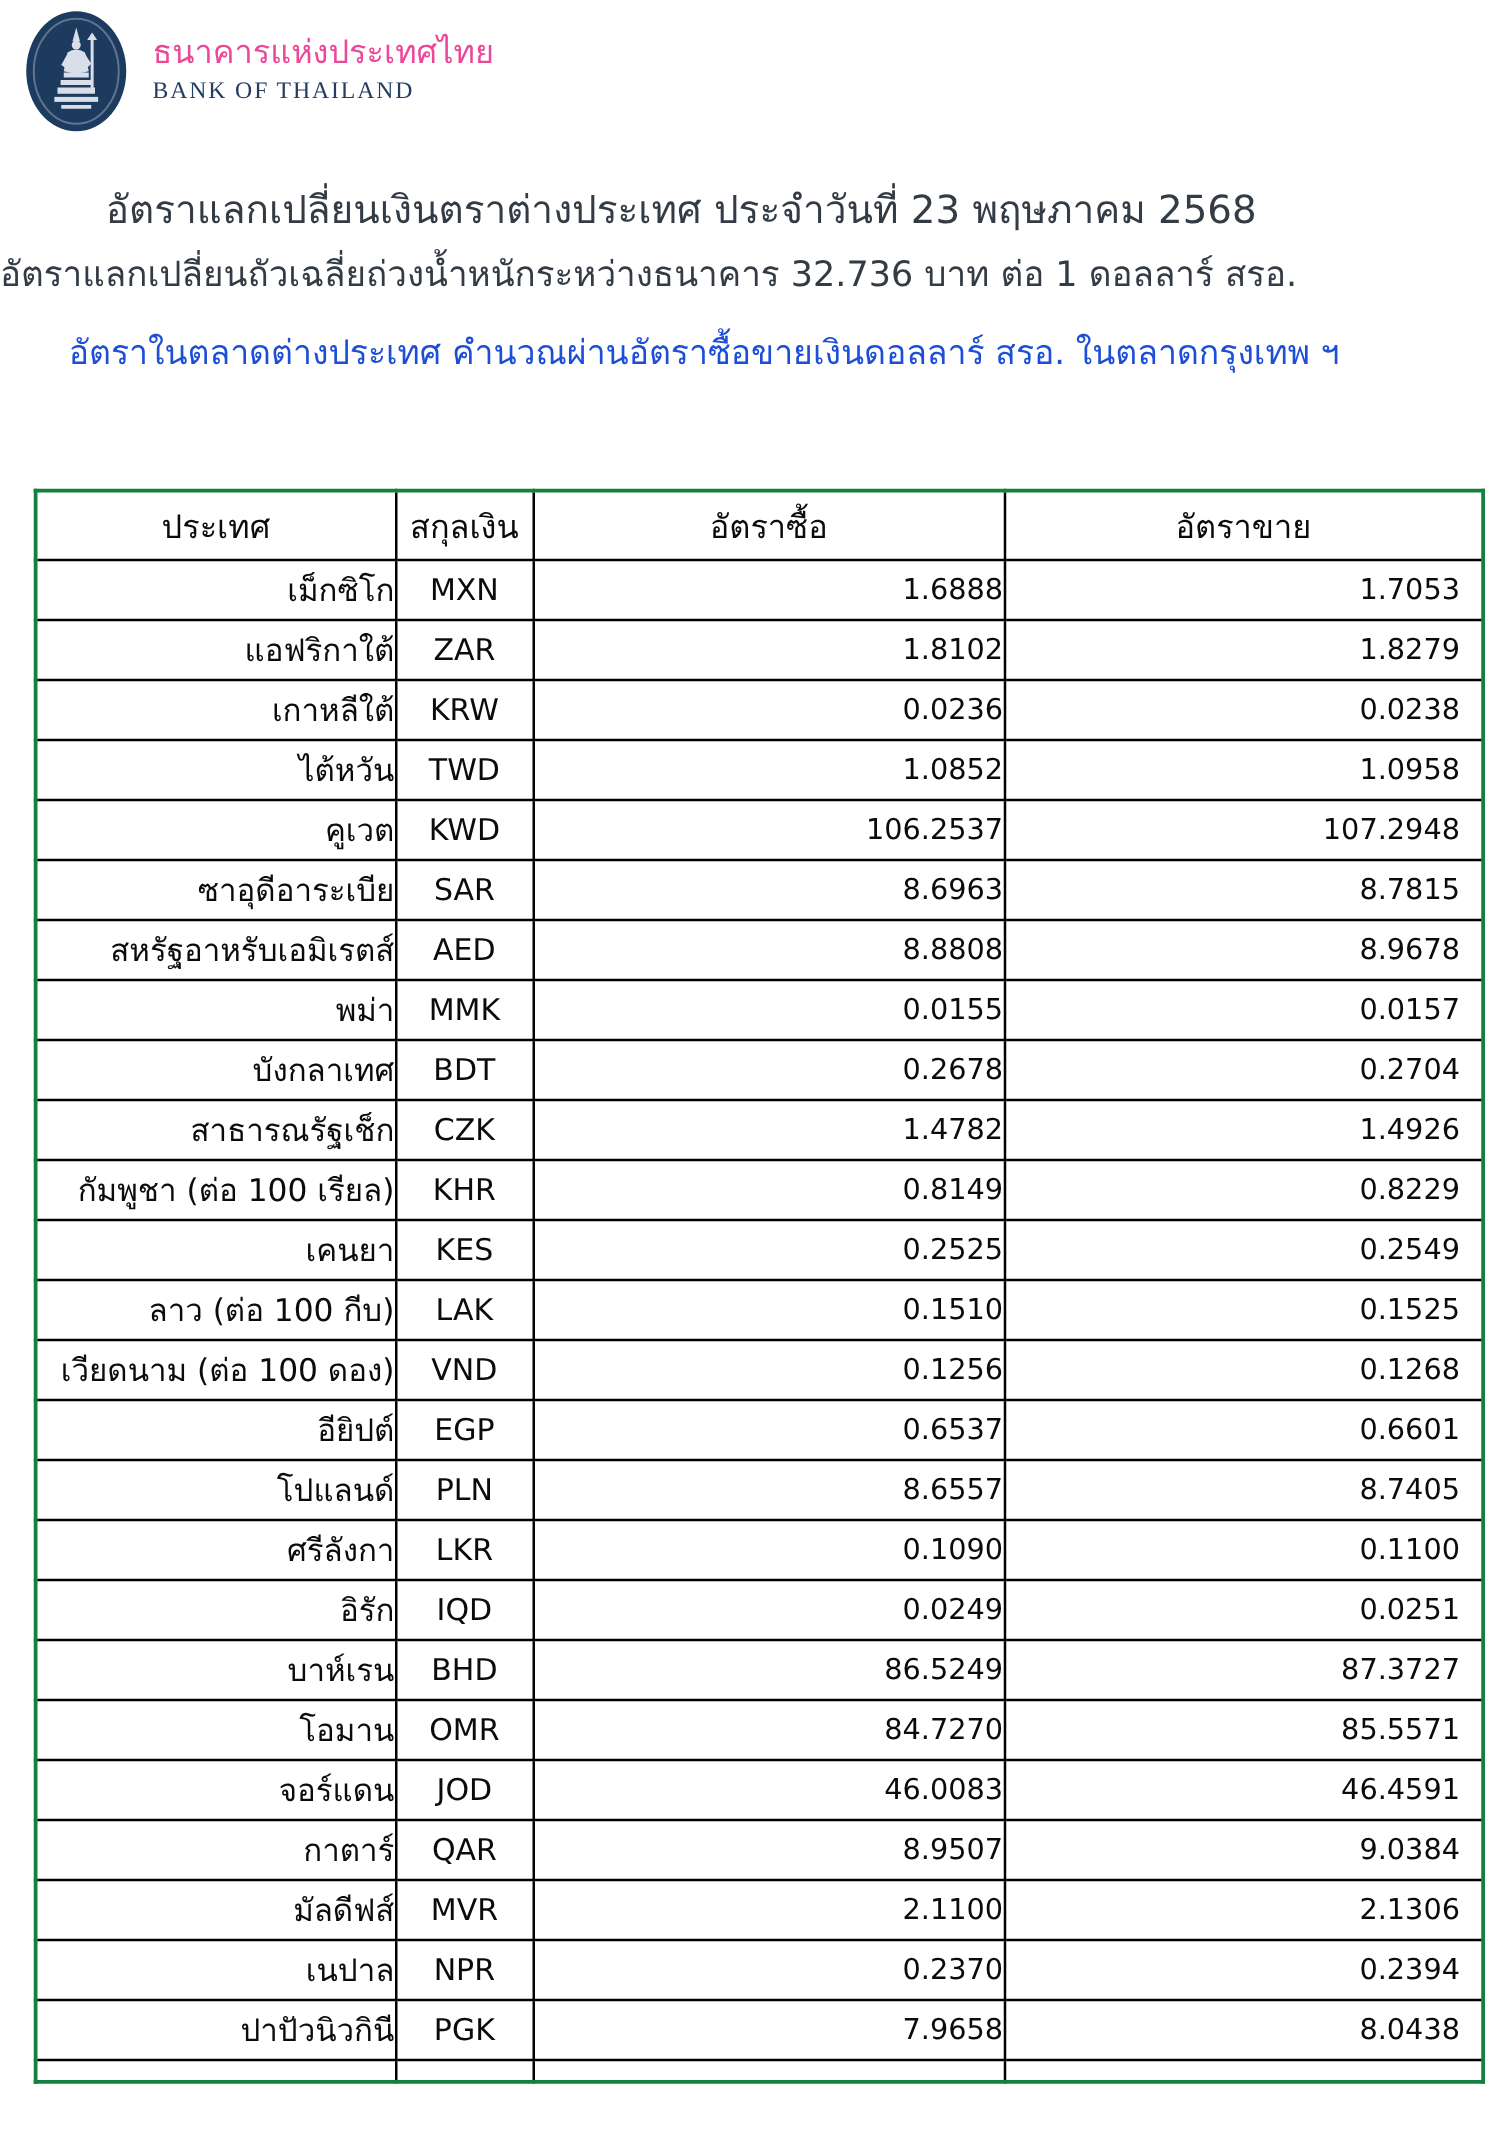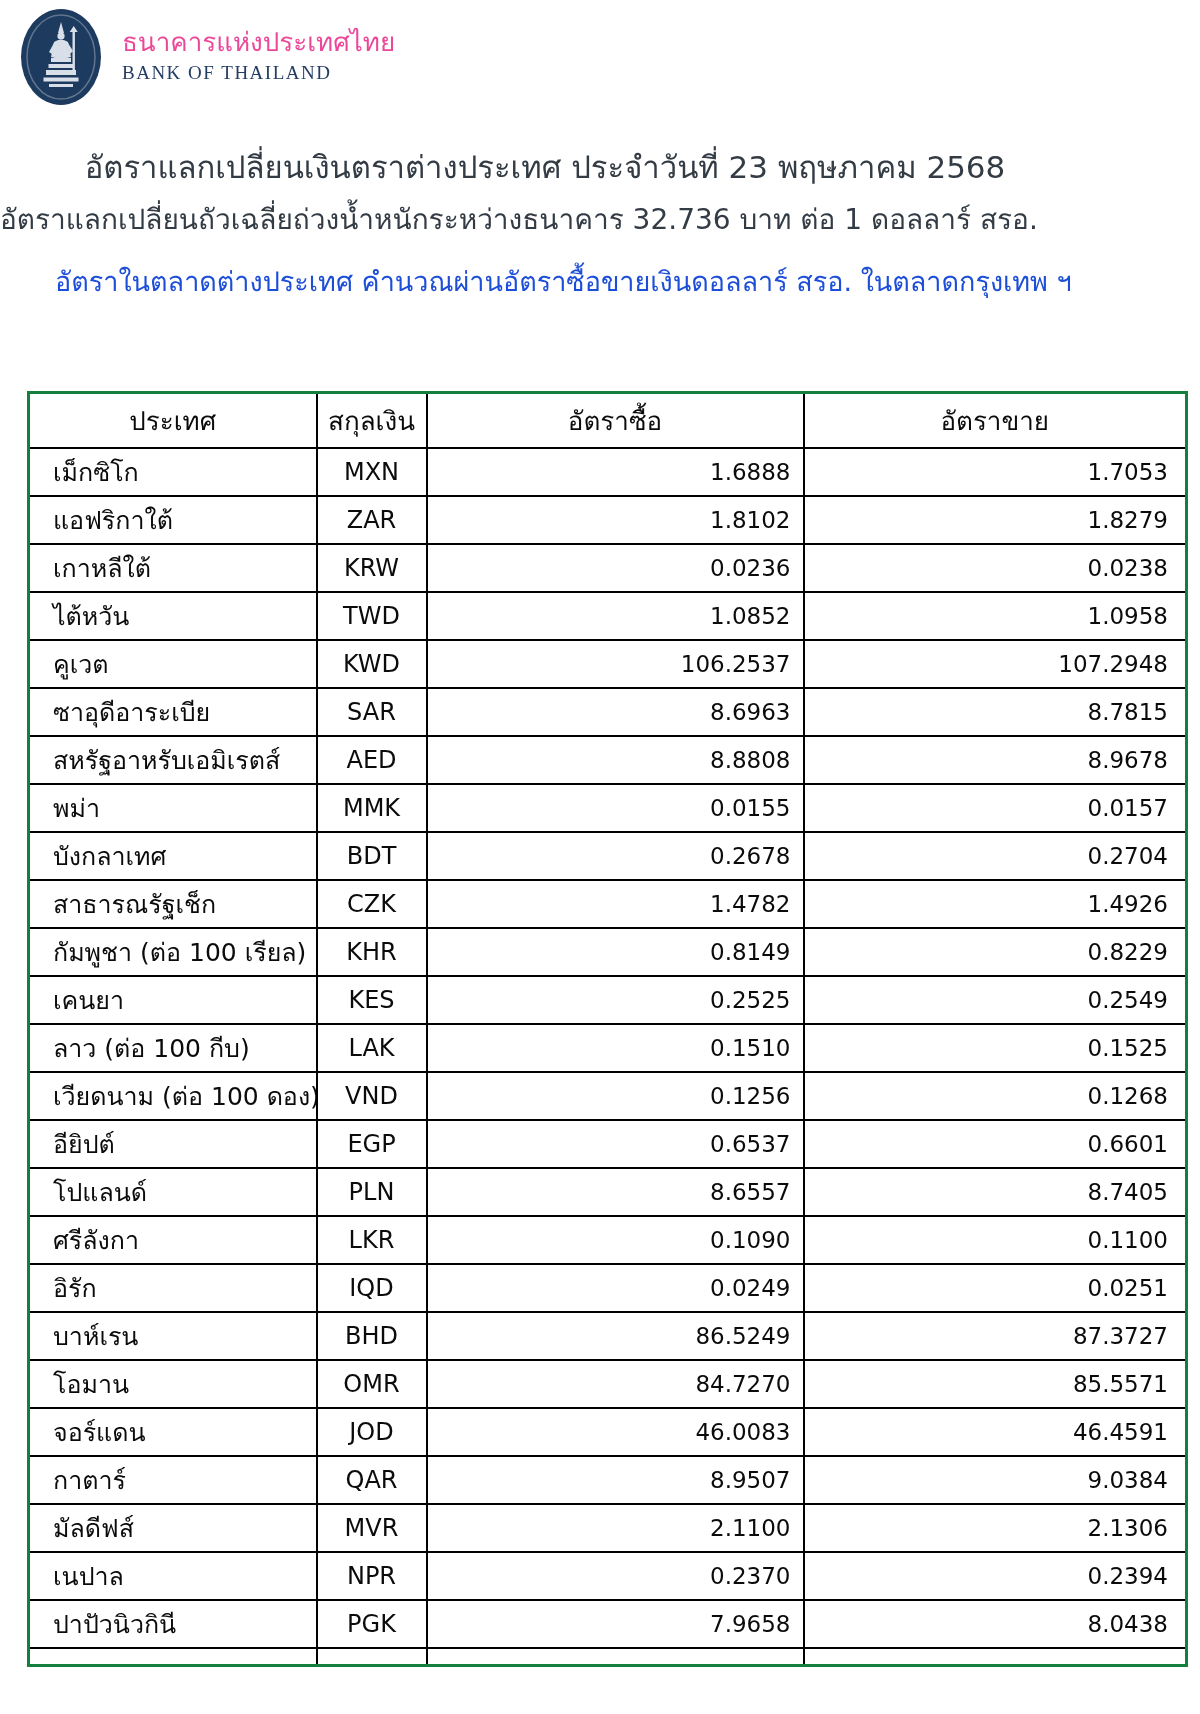--- a/index.html
+++ b/index.html
@@ -51,23 +51,23 @@
   .rates th, .rates td {
     border: 2px solid #000;
     overflow: hidden; white-space: nowrap;
   }
   .rates th {
     height: 55px;
     font-size: 26px; font-weight: normal;
     text-align: center; color: #0b0b0b;
   }
   .rates td { height: 48px; font-size: 25px; color: #0b0b0b; }
-  .rates td.country { text-align: left;  padding-left: 23px; }
+  .rates td.country { text-align: right;  padding-left: 13px; }
   .rates td.code    { text-align: center; font-size: 24px; }
-  .rates td.buy     { text-align: right; padding-right: 12px; font-size: 23px; }
+  .rates td.buy     { text-align: right; font-size: 23px; }
   .rates td.sell    { text-align: right; padding-right: 17px; font-size: 23px; padding-left: 38px; }
   .rates tr.partial td { height: 18px; border-bottom: none; }
   col.c-country { width: 288px; }
   col.c-code    { width: 110px; }
   col.c-buy     { width: 377px; }
   col.c-sell    { width: 383px; }
 </style>
 </head>
 <body>
 

